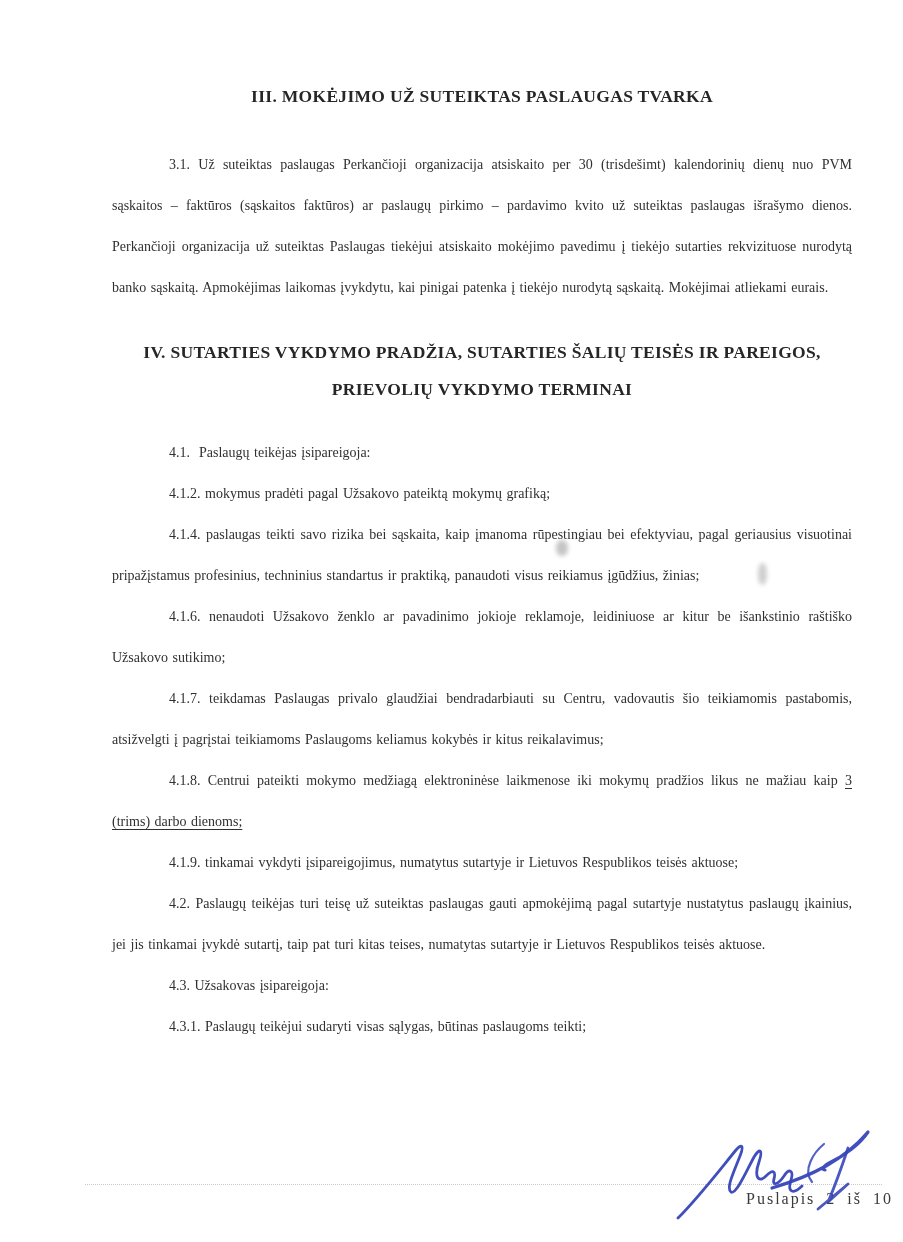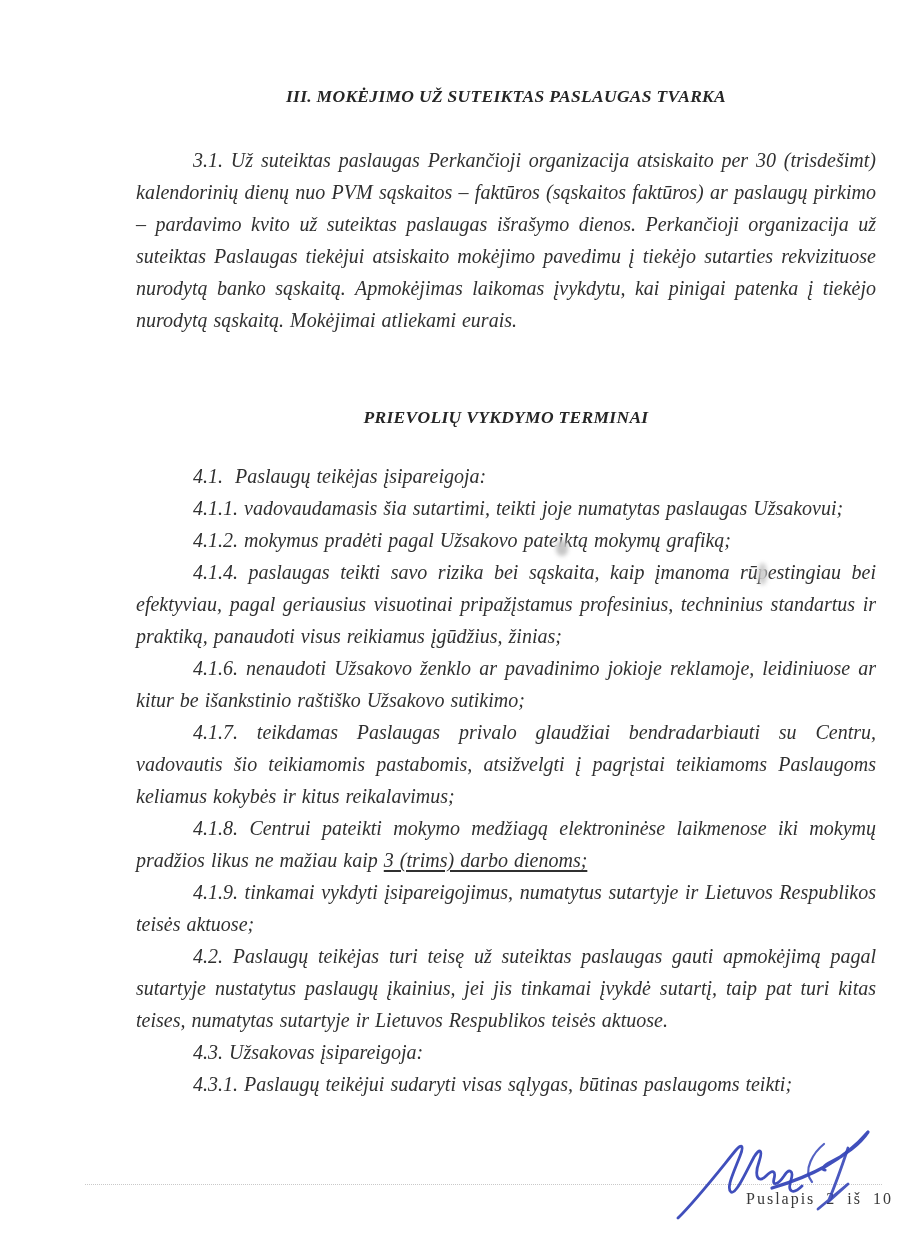--- a/index.html
+++ b/index.html
@@ -8,45 +8,44 @@
     width: 903px;
     height: 1242px;
     margin: 0 auto;
     background: #ffffff;
     font-family: "Liberation Serif", "DejaVu Serif", serif;
     color: #303030;
     overflow: hidden;
   }
   .column {
     position: absolute;
-    left: 136px;
+    left: 112px;
     top: 0;
     width: 740px;
-    font-style: italic;
   }
   .heading {
     margin: 0;
     font-size: 17.5px;
     font-weight: bold;
     text-align: center;
     color: #262626;
     letter-spacing: 0.3px;
   }
   .heading-iii {
     margin-top: 84px;
     line-height: 24px;
   }
   .heading-iv {
     margin-top: 26px;
     line-height: 37px;
   }
   .para {
     margin: 0;
-    font-size: 20px;
-    line-height: 32px;
+    font-size: 14px;
+    line-height: 41px;
     text-align: justify;
     text-indent: 57px;
     word-spacing: 1px;
   }
   .para-31 { margin-top: 36px; }
   .clauses { margin-top: 24px; }
   .u { text-decoration: underline; text-underline-offset: 3px; }
   .footer-rule {
     position: absolute;
     left: 85px;
@@ -83,25 +82,24 @@
 <body>
 
 <div class="page">
 
   <div class="column">
 
     <h1 class="heading heading-iii">III. MOKĖJIMO UŽ SUTEIKTAS PASLAUGAS TVARKA</h1>
 
     <p class="para para-31">3.1. Už suteiktas paslaugas Perkančioji organizacija atsiskaito per 30 (trisdešimt) kalendorinių dienų nuo PVM sąskaitos – faktūros (sąskaitos faktūros) ar paslaugų pirkimo – pardavimo kvito už suteiktas paslaugas išrašymo dienos. Perkančioji organizacija už suteiktas Paslaugas tiekėjui atsiskaito mokėjimo pavedimu į tiekėjo sutarties rekvizituose nurodytą banko sąskaitą. Apmokėjimas laikomas įvykdytu, kai pinigai patenka į tiekėjo nurodytą sąskaitą. Mokėjimai atliekami eurais.</p>
 
-    <h2 class="heading heading-iv"><br><span>PRIEVOLIŲ VYKDYMO TERMINAI</span></h2>
+    <h2 class="heading heading-iv"><span>IV. SUTARTIES VYKDYMO PRADŽIA, SUTARTIES ŠALIŲ TEISĖS IR PAREIGOS,</span><br><span>PRIEVOLIŲ VYKDYMO TERMINAI</span></h2>
 
     <div class="clauses">
       <p class="para">4.1.&nbsp;&nbsp;Paslaugų teikėjas įsipareigoja:</p>
-      <p class="para">4.1.1. vadovaudamasis šia sutartimi, teikti joje numatytas paslaugas Užsakovui;</p>
       <p class="para">4.1.2. mokymus pradėti pagal Užsakovo pateiktą mokymų grafiką;</p>
       <p class="para">4.1.4. paslaugas teikti savo rizika bei sąskaita, kaip įmanoma rūpestingiau bei efektyviau, pagal geriausius visuotinai pripažįstamus profesinius, techninius standartus ir praktiką, panaudoti visus reikiamus įgūdžius, žinias;</p>
       <p class="para">4.1.6. nenaudoti Užsakovo ženklo ar pavadinimo jokioje reklamoje, leidiniuose ar kitur be išankstinio raštiško Užsakovo sutikimo;</p>
       <p class="para">4.1.7. teikdamas Paslaugas privalo glaudžiai bendradarbiauti su Centru, vadovautis šio teikiamomis pastabomis, atsižvelgti į pagrįstai teikiamoms Paslaugoms keliamus kokybės ir kitus reikalavimus;</p>
       <p class="para"><span>4.1.8. Centrui pateikti mokymo medžiagą elektroninėse laikmenose iki mokymų pradžios likus ne mažiau kaip </span><span class="u">3 (trims) darbo dienoms;</span></p>
       <p class="para">4.1.9. tinkamai vykdyti įsipareigojimus, numatytus sutartyje ir Lietuvos Respublikos teisės aktuose;</p>
       <p class="para">4.2. Paslaugų teikėjas turi teisę už suteiktas paslaugas gauti apmokėjimą pagal sutartyje nustatytus paslaugų įkainius, jei jis tinkamai įvykdė sutartį, taip pat turi kitas teises, numatytas sutartyje ir Lietuvos Respublikos teisės aktuose.</p>
       <p class="para">4.3. Užsakovas įsipareigoja:</p>
       <p class="para">4.3.1. Paslaugų teikėjui sudaryti visas sąlygas, būtinas paslaugoms teikti;</p>
     </div>

